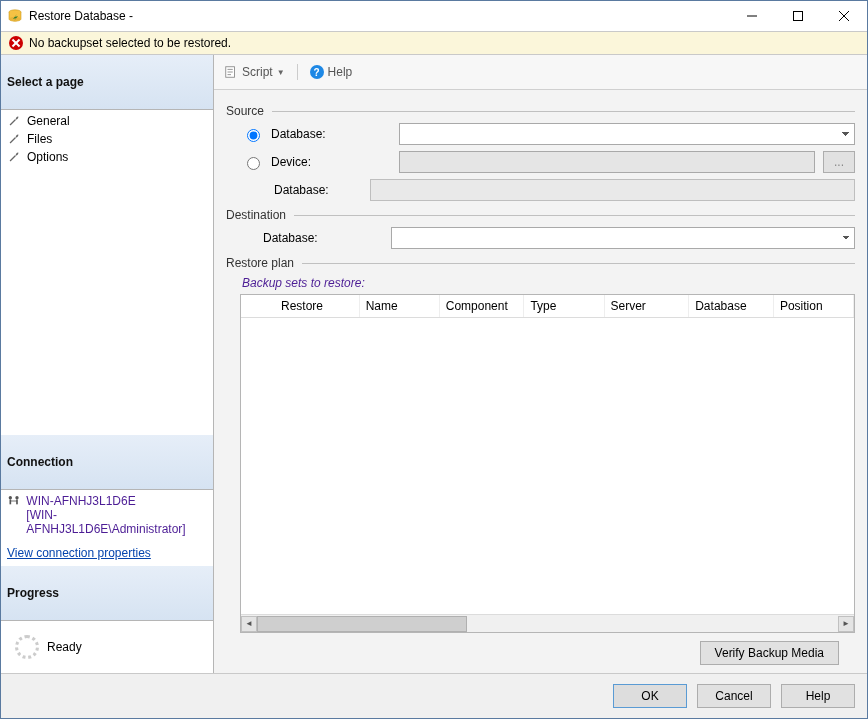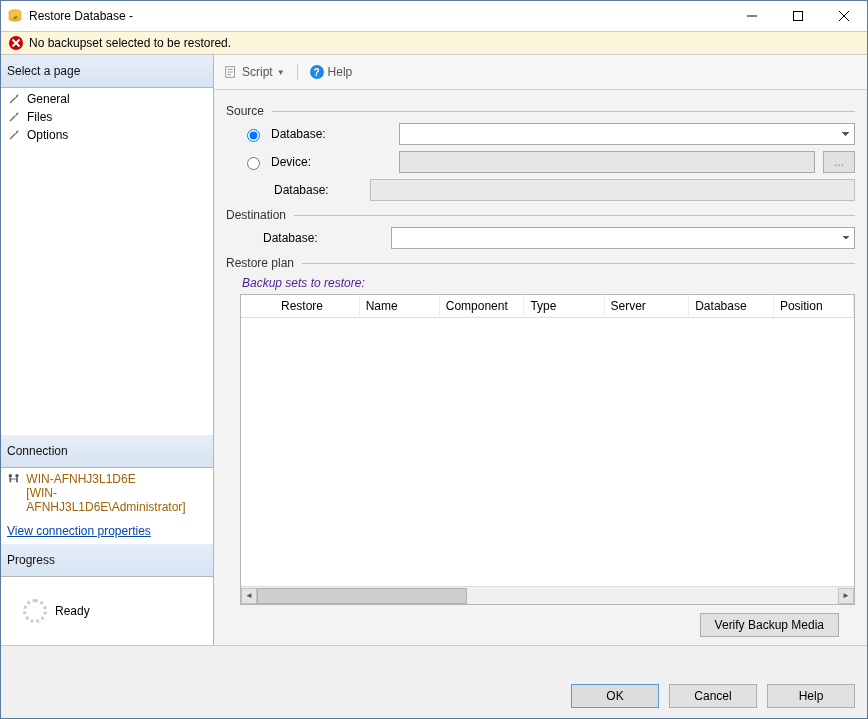--- a/index.html
+++ b/index.html
@@ -19,29 +19,29 @@
   .error-icon { width: 14px; height: 14px; border-radius: 50%; background: #c00; position: relative; display: inline-block; }
   .error-icon::before, .error-icon::after { content: ""; position: absolute; top: 6px; left: 2px; width: 10px; height: 2px; background: #fff; }
   .error-icon::before { transform: rotate(45deg); }
   .error-icon::after { transform: rotate(-45deg); }
 
   
   .main { flex: 1; display: flex; min-height: 0; }
 
   
   .left { width: 213px; border-right: 1px solid #b5b5b5; display: flex; flex-direction: column; background: #fff; }
-  .panel-header { background: linear-gradient(#e6eef8, #d6e3f2); border-bottom: 1px solid #b5b5b5; padding: 9px 6px; font-weight: normal; color: #111; }
+  .panel-header { background: linear-gradient(#e6eef8, #d6e3f2); border-bottom: 1px solid #b5b5b5; padding: 20px 6px; font-weight: bold; color: #111; }
   .nav { padding: 2px 0; }
   .nav-item { display: flex; align-items: center; gap: 6px; padding: 2px 6px; cursor: pointer; }
   .wrench-icon { width: 14px; height: 14px; }
   .spacer-flex { flex: 1; }
-  .conn-body { padding: 4px 6px; color: #a16207; }
+  .conn-body { padding: 4px 6px; color: #4c1d95; }
   .conn-row { display: flex; gap: 6px; align-items: flex-start; }
   .link { color: #0645ad; text-decoration: underline; padding: 6px; cursor: pointer; display: inline-block; }
-  .progress-body { padding: 22px; display: flex; align-items: center; gap: 8px; }
+  .progress-body { padding: 14px; display: flex; align-items: center; gap: 8px; }
   .spinner { width: 24px; height: 24px; border: 3px dotted #ccc; border-radius: 50%; }
 
   
   .right { flex: 1; display: flex; flex-direction: column; background: #f3f3f3; min-width: 0; }
   .toolbar { background: #f7f7f7; border-bottom: 1px solid #d0d0d0; padding: 8px 6px; display: flex; align-items: center; gap: 4px; }
   .tool-btn { display: flex; align-items: center; gap: 4px; padding: 2px 4px; color: #555; cursor: pointer; }
   .tool-sep { width: 1px; height: 16px; background: #ccc; margin: 0 4px; }
   .help-icon { width: 14px; height: 14px; border-radius: 50%; background: #1e88e5; color: #fff; font-weight: bold; display: inline-flex; align-items: center; justify-content: center; font-size: 10px; }
   .drop-caret { font-size: 8px; color: #666; }
 
@@ -68,21 +68,21 @@
   .grid-hscroll { height: 18px; border-top: 1px solid #dcdcdc; background: #f0f0f0; position: relative; display: flex; align-items: center; }
   .hscroll-arrow { width: 16px; height: 16px; background: #e4e4e4; border: 1px solid #c0c0c0; display: flex; align-items: center; justify-content: center; font-size: 8px; color: #555; cursor: pointer; }
   .hscroll-track { flex: 1; height: 16px; position: relative; }
   .hscroll-thumb { position: absolute; left: 0; width: 210px; top: 0; bottom: 0; background: #cfcfcf; border: 1px solid #b0b0b0; }
 
   .verify-row { display: flex; justify-content: flex-end; padding: 8px 16px 0 14px; }
   .btn { height: 24px; padding: 0 14px; border: 1px solid #adadad; background: #e1e1e1; cursor: pointer; }
 
   
   .footer { border-top: 1px solid #c9c9c9; background: #f0f0f0; padding: 10px 12px; display: flex; justify-content: flex-end; gap: 10px; }
-  .footer .btn { width: 88px; margin-top: 28px; }
+  .footer .btn { width: 74px; }
   .footer .btn.primary { background: #ddd; border-color: #5a9bd4; }
 
   .col-w-restore  { width: 90px; margin-left: 34px; }
   .col-w-name     { width: 85px; }
   .col-w-comp     { width: 90px; }
   .col-w-type     { width: 85px; }
   .col-w-server   { width: 90px; }
   .col-w-db       { width: 90px; }
   .col-w-pos      { width: 85px; }
 </style>

